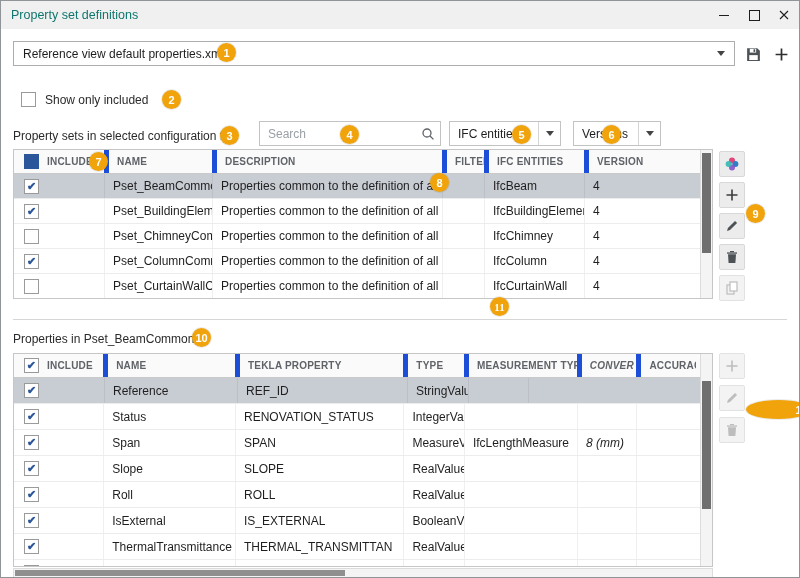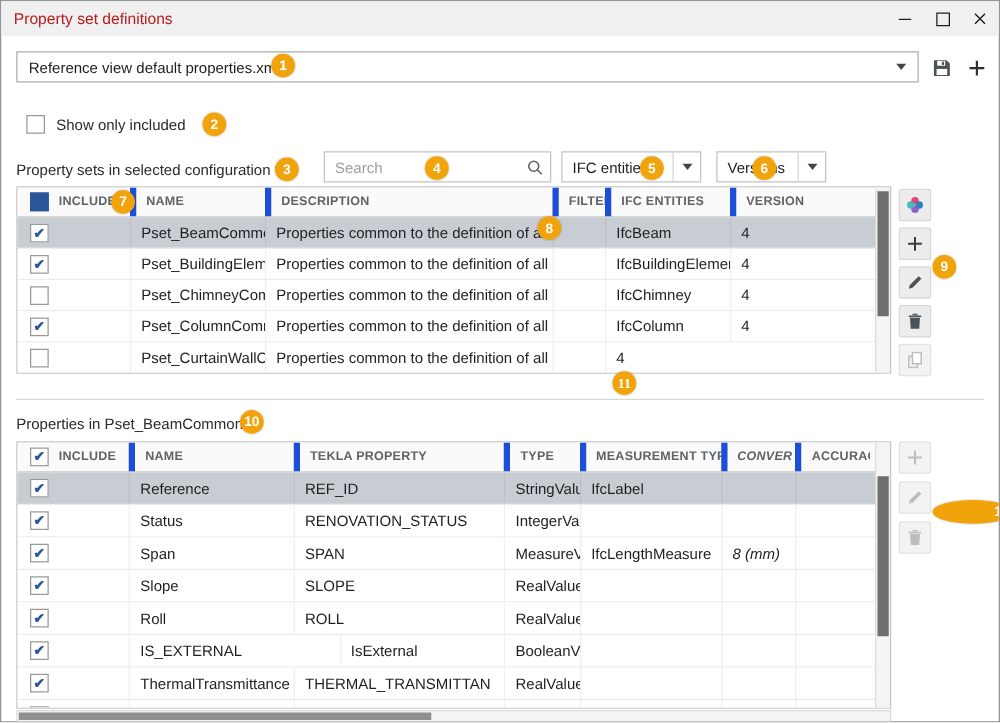--- a/index.html
+++ b/index.html
@@ -1,20 +1,20 @@
 <!DOCTYPE html>
 <html style="--badge: #F0A30A; --selection: #C8CCD3; --check: #2B579A;"><head>
 <meta charset="utf-8">
 <style>
   html,body{margin:0;padding:0;background:#ffffff;font-family:"Liberation Sans",sans-serif;}
   .dialog{position:relative;width:798px;height:576px;border:1px solid #8f9498;background:#fff;overflow:hidden;}
 
   
   .titlebar{position:absolute;left:0;top:0;width:100%;height:28px;background:#f0f0f0;display:flex;align-items:center;}
-  .titlebar .title{font-size:12.5px;color:#b91c1c;padding-left:10px;}
+  .titlebar .title{font-size:12.5px;color:#0f766e;padding-left:10px;}
   .win-controls{position:absolute;right:0;top:0;height:28px;display:flex;}
   .win-btn{width:30px;height:28px;display:flex;align-items:center;justify-content:center;cursor:default;}
   .glyph-min{width:10px;height:1px;background:#1e1e1e;}
   .glyph-max{width:9px;height:9px;border:1px solid #1e1e1e;}
 
   
   .combo{position:absolute;left:12px;top:40px;width:722px;height:25px;border:1px solid #adadad;background:#fff;display:flex;align-items:center;box-sizing:border-box;}
   .combo-text{font-size:12px;color:#1e1e1e;padding-left:9px;flex:1;white-space:nowrap;overflow:hidden;}
   .tri-down{width:0;height:0;border-left:4px solid transparent;border-right:4px solid transparent;border-top:5px solid #444;margin-right:9px;}
   .icon-btn{position:absolute;width:24px;height:24px;display:flex;align-items:center;justify-content:center;background:transparent;}
@@ -201,20 +201,21 @@
       <div class="td a-ver">4</div>
       <div class="td a-fill"></div>
     </div>
     <div class="tr">
       <div class="td a-inc">
           <div class="cb"></div>
         </div>
       <div class="td a-name">Pset_CurtainWallCom</div>
       <div class="td a-desc">Properties common to the definition of all c</div>
       <div class="td a-fil"></div>
+      <div class="td a-ifc">IfcCurtainWall</div>
       <div class="td a-ver">4</div>
       <div class="td a-fill"></div>
     </div>
 
     <div class="vscroll">
       <div class="vthumb" style="top:3px;height:100px;"></div>
     </div>
   </div>
 
   <div class="tool-btn" style="top:150px;">
@@ -268,21 +269,20 @@
       <div class="th b-fill"></div>
     </div>
 
     <div class="tr selected">
       <div class="td b-inc">
           <div class="cb checked"></div>
         </div>
       <div class="td b-name">Reference</div>
       <div class="td b-tek">REF_ID</div>
       <div class="td b-typ">StringValueT</div>
-      <div class="td b-mea">IfcLabel</div>
       <div class="td b-con"></div>
       <div class="td b-acc"></div>
       <div class="td b-fill"></div>
     </div>
     <div class="tr">
       <div class="td b-inc">
           <div class="cb checked"></div>
         </div>
       <div class="td b-name">Status</div>
       <div class="td b-tek">RENOVATION_STATUS</div>
@@ -325,22 +325,22 @@
       <div class="td b-typ">RealValueTyp</div>
       <div class="td b-mea"></div>
       <div class="td b-con"></div>
       <div class="td b-acc"></div>
       <div class="td b-fill"></div>
     </div>
     <div class="tr">
       <div class="td b-inc">
           <div class="cb checked"></div>
         </div>
+      <div class="td b-name">IsExternal</div>
       <div class="td b-tek">IS_EXTERNAL</div>
-      <div class="td b-name">IsExternal</div>
       <div class="td b-typ">BooleanValu</div>
       <div class="td b-mea"></div>
       <div class="td b-con"></div>
       <div class="td b-acc"></div>
       <div class="td b-fill"></div>
     </div>
     <div class="tr">
       <div class="td b-inc">
           <div class="cb checked"></div>
         </div>

